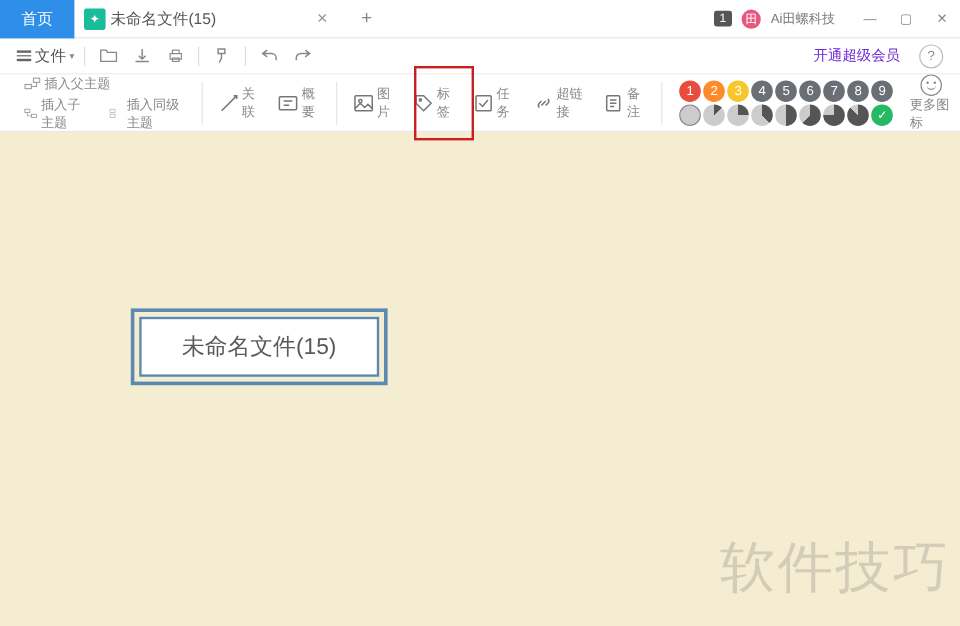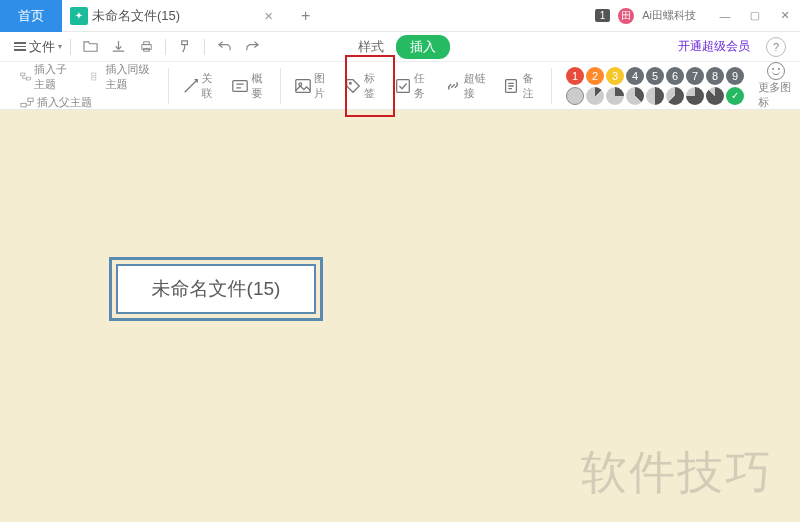--- a/index.html
+++ b/index.html
@@ -51,21 +51,21 @@
 .pie { width: 18px; height: 18px; border-radius: 50%; }
 .more-icons { display: flex; flex-direction: column; align-items: center; cursor: pointer; margin-left: 6px; }
 .smiley { width: 18px; height: 18px; border: 1.5px solid #888; border-radius: 50%; position: relative; }
 .smiley::before { content: ""; position: absolute; top: 5px; left: 4px; width: 2px; height: 2px; background: #888; border-radius: 50%; box-shadow: 6px 0 0 #888; }
 .smiley::after { content: ""; position: absolute; bottom: 4px; left: 4px; width: 8px; height: 4px; border-bottom: 1.5px solid #888; border-radius: 0 0 6px 6px; }
 .more-label { font-size: 11px; color: #888; }
 
 
 .canvas { position: absolute; top: 110px; left: 0; right: 0; bottom: 0; background: #f5edd1; }
 .node { position: absolute; top: 154px; left: 116px; width: 200px; height: 50px; background: #fff; border: 2px solid #5a8ab0; outline: 3px solid #5a8ab0; outline-offset: 4px; display: flex; align-items: center; justify-content: center; font-size: 19px; color: #5a5a5a; }
-.watermark { position: absolute; bottom: 18px; right: 27px; font-size: 46px; color: rgba(120,120,120,0.28); letter-spacing: 2px; }
+.watermark { position: absolute; bottom: 18px; right: 8px; font-size: 46px; color: rgba(120,120,120,0.28); letter-spacing: 2px; }
 .red-box { position: absolute; top: 55px; left: 345px; width: 50px; height: 62px; border: 2px solid #c82020; z-index: 10; pointer-events: none; }
 
 </style>
 </head>
 <body>
 
 <div class="titlebar">
   <div class="home-tab">首页</div>
   <div class="doc-tab">
     <span class="doc-tab-icon">✦</span>
@@ -124,56 +124,52 @@
       <svg viewBox="0 0 16 16">
         <path d="M6 3L2 6l4 3M2 6h8a4 4 0 014 4v2" fill="none" stroke="#888" stroke-width="1.3"></path>
       </svg>
     </span>
   <span class="fb-icon">
       <svg viewBox="0 0 16 16">
         <path d="M10 3l4 3-4 3M14 6H6a4 4 0 00-4 4v2" fill="none" stroke="#888" stroke-width="1.3"></path>
       </svg>
     </span>
 
-  <div class="tabs-center">
-    <span class="tab-style">样式</span>
-    <span class="tab-insert">插入</span>
-  </div>
 
   <span class="vip-link">开通超级会员</span>
   <span class="help">?</span>
 </div>
 
 <div class="ribbon">
   <div class="ribbon-left">
+    <div class="ribbon-left-row">
+      <div class="ribbon-left-item">
+        <svg viewBox="0 0 16 12">
+            <rect x="9" y="1" width="6" height="4" fill="none" stroke="#999"></rect>
+            <rect x="1" y="7" width="6" height="4" fill="none" stroke="#999"></rect>
+            <path d="M12 5v4H7" fill="none" stroke="#999"></path>
+          </svg>
+        <span>插入父主题</span>
+      </div>
+    </div>
     <div class="ribbon-left-row">
       <div class="ribbon-left-item">
         <svg viewBox="0 0 16 12">
             <rect x="1" y="1" width="6" height="4" fill="none" stroke="#999"></rect>
             <rect x="9" y="7" width="6" height="4" fill="none" stroke="#999"></rect>
             <path d="M4 5v4h5" fill="none" stroke="#999"></path>
           </svg>
         <span>插入子主题</span>
       </div>
       <div class="ribbon-left-item">
         <svg viewBox="0 0 16 12">
             <rect x="1" y="1" width="6" height="4" fill="none" stroke="#bbb"></rect>
             <rect x="1" y="7" width="6" height="4" fill="none" stroke="#bbb"></rect>
           </svg>
         <span>插入同级主题</span>
-      </div>
-    </div>
-    <div class="ribbon-left-row">
-      <div class="ribbon-left-item">
-        <svg viewBox="0 0 16 12">
-            <rect x="9" y="1" width="6" height="4" fill="none" stroke="#999"></rect>
-            <rect x="1" y="7" width="6" height="4" fill="none" stroke="#999"></rect>
-            <path d="M12 5v4H7" fill="none" stroke="#999"></path>
-          </svg>
-        <span>插入父主题</span>
       </div>
     </div>
   </div>
 
   <span class="rib-sep"></span>
 
   <div class="rib-tool">
     <span class="rib-tool-icon">
         <svg viewBox="0 0 20 20">
           <path d="M3 17L17 3M14 3h3v3"></path>

